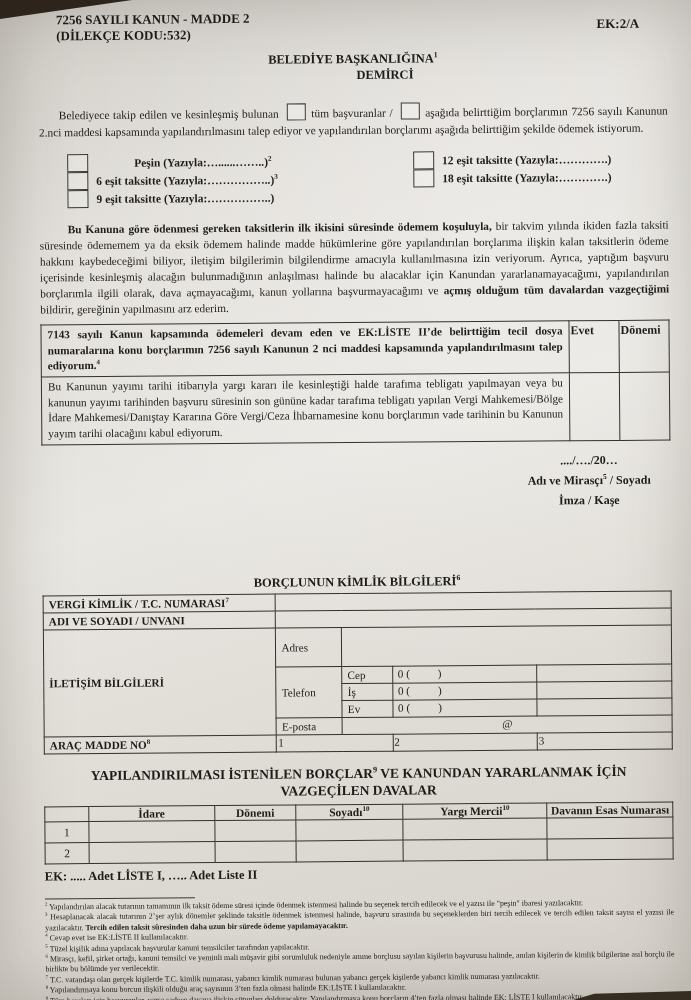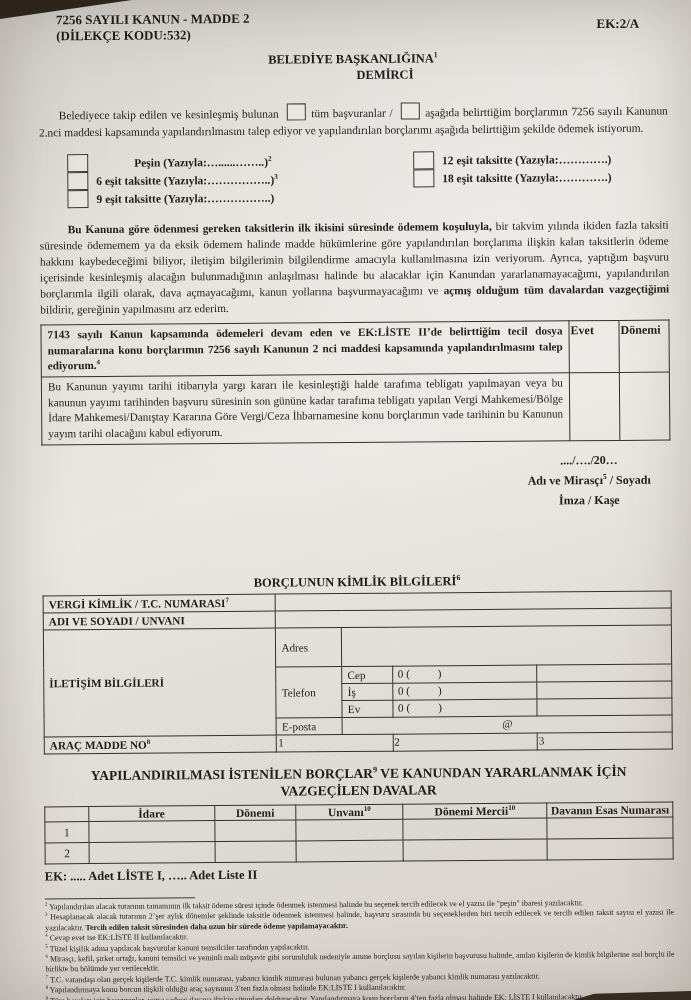--- a/index.html
+++ b/index.html
@@ -219,22 +219,22 @@
         <col style="width:13%">
         <col style="width:17%">
         <col style="width:23%">
         <col style="width:20%">
       </colgroup>
     <tbody>
         <tr>
       <th></th>
       <th>İdare</th>
       <th>Dönemi</th>
-      <th><span>Unvanı</span><sup>10</sup></th>
-      <th><span>Dönemi Mercii</span><sup>10</sup></th>
+      <th><span>Soyadı</span><sup>10</sup></th>
+      <th><span>Yargı Mercii</span><sup>10</sup></th>
       <th>Davanın Esas Numarası</th>
     </tr>
     <tr>
       <td class="num">1</td>
       <td></td>
           <td></td>
           <td></td>
           <td></td>
           <td></td>
     </tr>

